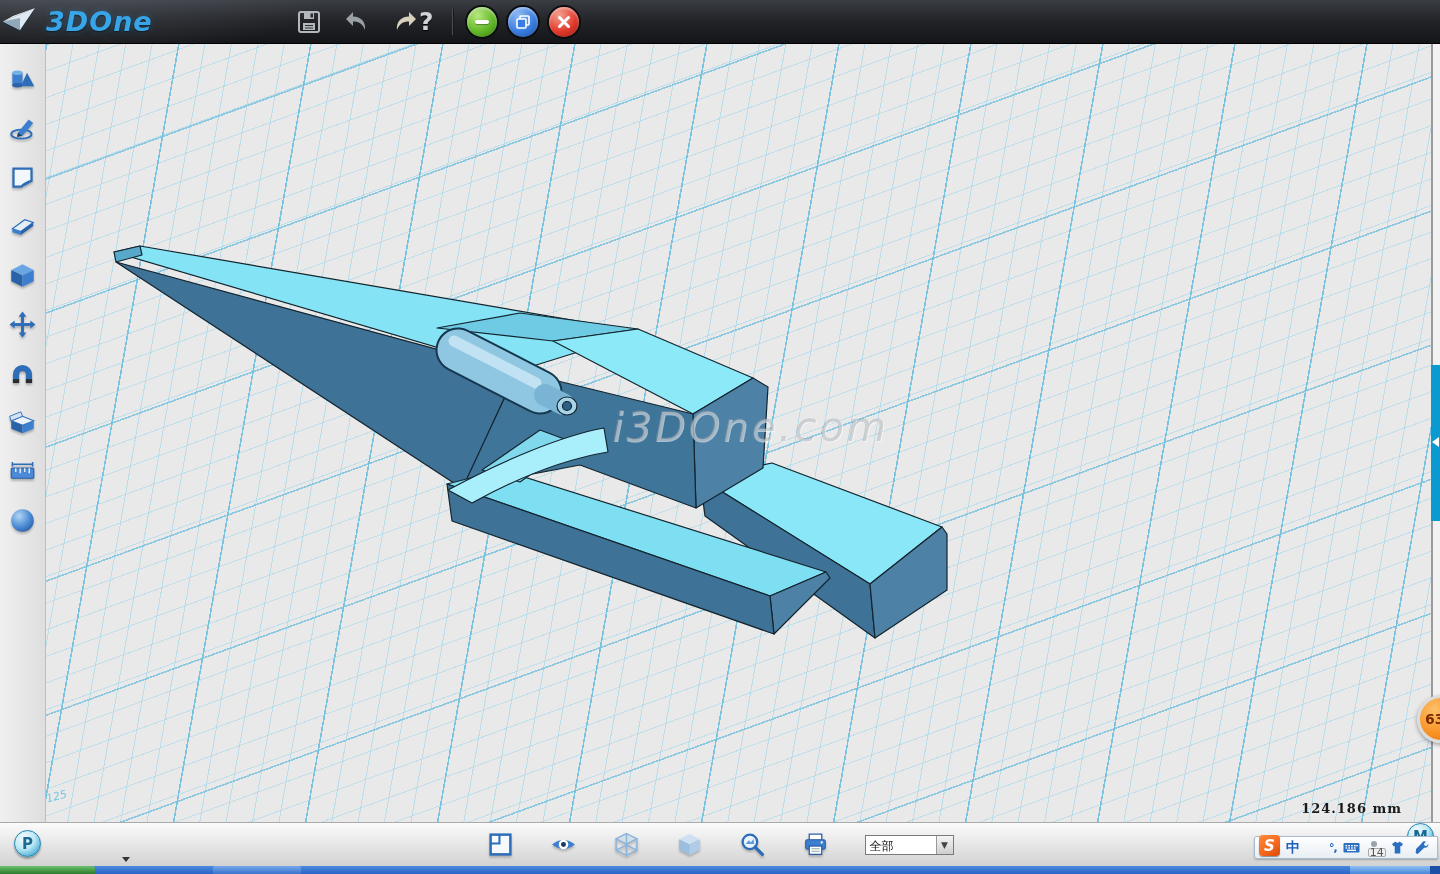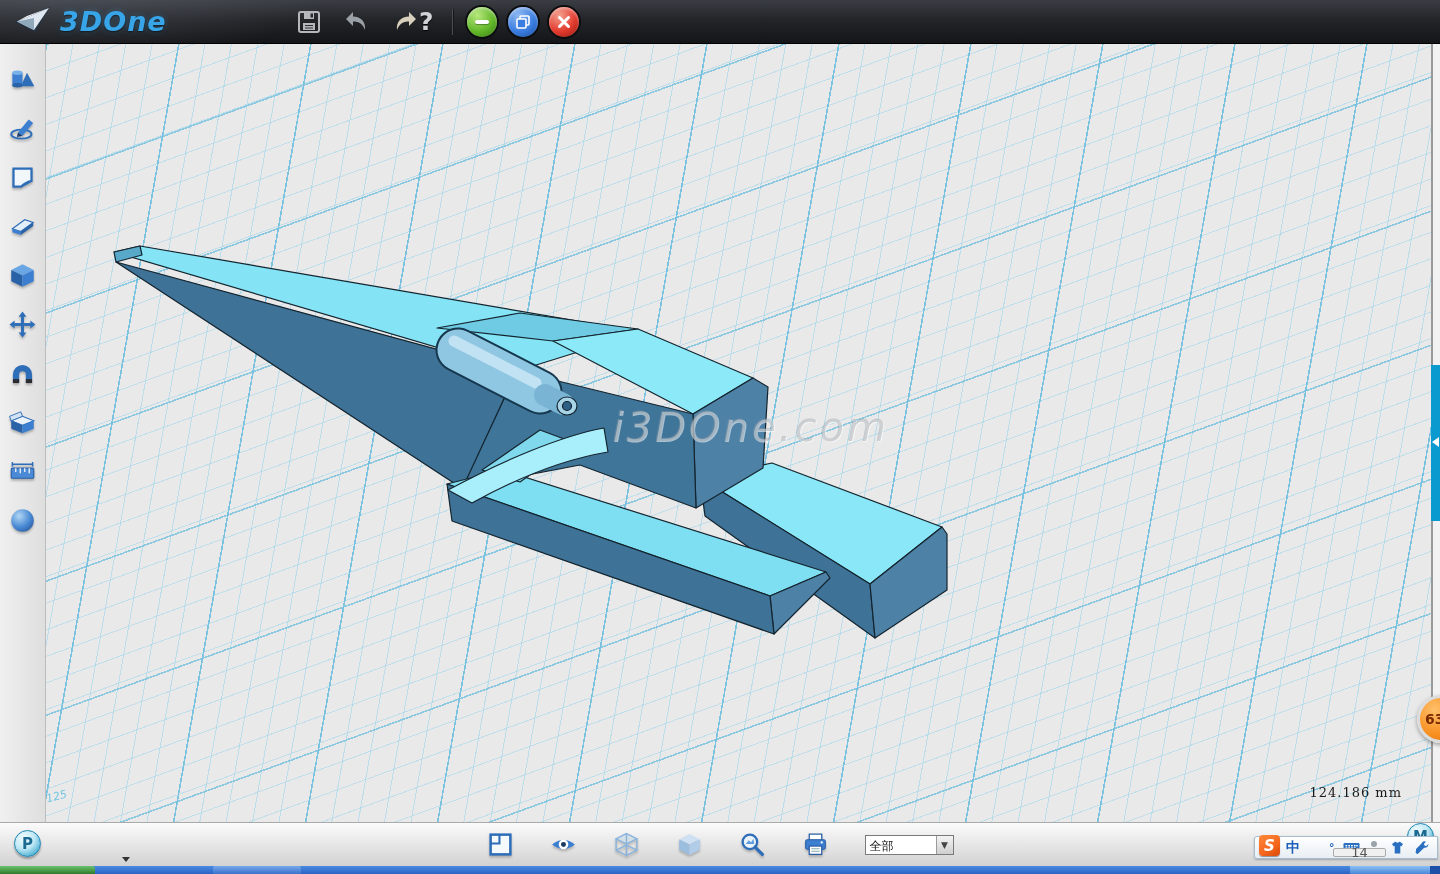--- a/index.html
+++ b/index.html
@@ -5,21 +5,21 @@
   * { margin:0; padding:0; box-sizing:border-box; }
   html,body { width:1440px; height:874px; overflow:hidden; font-family:"DejaVu Sans","Liberation Sans",sans-serif; background:#000; }
   .app { width:1440px; height:874px; display:flex; flex-direction:column; position:relative; }
 
   
   .titlebar { height:44px; flex:0 0 44px; display:flex; align-items:center; position:relative;
     background:
       radial-gradient(ellipse 430px 170px at 60px -50px, rgba(102,108,118,0.55), transparent 70%),
       linear-gradient(#3a3d43 0%, #232529 45%, #141518 100%);
     border-bottom:1px solid #000; }
-  .logo-wrap { display:flex; align-items:center; gap:8px; padding-left:14px; width:265px; }
+  .logo-wrap { display:flex; align-items:center; gap:8px; padding-left:0; width:265px; }
   .logo-text { font-size:27px; font-weight:bold; font-style:italic; color:#38a5e8;
     text-shadow:0 1px 2px rgba(0,0,0,0.6), 0 0 6px rgba(60,160,230,0.35); letter-spacing:1px; }
   .tb-icons { display:flex; align-items:center; gap:20px; margin-left:30px; }
   .tb-btn { width:28px; height:28px; display:flex; align-items:center; justify-content:center; cursor:pointer; }
   .tb-title { flex:1; text-align:center; color:#ececec; font-size:15px; letter-spacing:1px;
     text-shadow:0 1px 1px #000; padding-right:40px; }
   .help-q { font-size:25px; font-weight:bold; color:#cfd3d8; text-shadow:0 1px 1px #000; margin-right:18px; cursor:pointer; }
   .tb-sep { width:1px; height:26px; background:#4a4d53; box-shadow:1px 0 0 #16171a; margin-right:14px; }
   .winbtns { display:flex; gap:11px; margin-right:12px; }
   .winbtn { width:30px; height:30px; border-radius:50%; position:relative; cursor:pointer;
@@ -44,22 +44,22 @@
   .canvas { position:relative; flex:1; overflow:hidden; cursor:crosshair;
     background-color:#e9e9e9;
     background-image:
       repeating-linear-gradient(100deg, rgba(110,190,222,0.85) 0 1.6px, transparent 1.6px 130px),
       repeating-linear-gradient(160deg, rgba(110,190,222,0.75) 0 1.6px, transparent 1.6px 126px),
       repeating-linear-gradient(100deg, rgba(150,212,235,0.55) 0 1px, transparent 1px 26px),
       repeating-linear-gradient(160deg, rgba(150,212,235,0.50) 0 1px, transparent 1px 25px); }
   .model-svg { position:absolute; left:0; top:0; }
   .watermark { position:absolute; left:566px; top:360px; font-size:40px; font-weight:normal; font-style:italic;
     color:rgba(150,160,168,0.42); letter-spacing:3px; text-shadow:1px 1px 0 rgba(255,255,255,0.55); pointer-events:none; }
-  .measure { position:absolute; right:38px; bottom:22px; font-family:"DejaVu Serif","Liberation Serif",serif;
-    font-size:13px; color:#1a1a1a; letter-spacing:1px; }
+  .measure { position:absolute; right:38px; bottom:6px; font-family:"DejaVu Serif","Liberation Serif",serif;
+    font-size:13px; color:#1a1a1a; letter-spacing:1px;font-weight:bold; }
   .grid-label { position:absolute; left:0px; top:746px; font-size:11px; font-style:italic; color:#72c6e2; transform:rotate(-14deg); }
   .edge-strip { position:absolute; right:0; top:0; width:9px; height:100%; background:#f2f2f2; border-left:2px solid #9a9a9a; }
   .panel-tab { position:absolute; right:0; top:321px; width:9px; height:156px; background:#0a9ad0; cursor:pointer; }
   .panel-tab .tri { position:absolute; left:1px; top:72px; width:0; height:0;
     border-top:5px solid transparent; border-bottom:5px solid transparent; border-right:7px solid #fff; }
   .orange-badge { position:absolute; left:1371px; top:651px; width:48px; height:48px; border-radius:50%;
     background:radial-gradient(circle at 35% 28%, #ffc06a, #f89021 60%, #e07208 100%);
     border:3px solid #dcdcdc; box-shadow:0 2px 4px rgba(0,0,0,0.35); cursor:pointer;
     color:#7a2a00; font-weight:bold; font-size:14px; display:flex; align-items:center; padding-left:5px; }
 
@@ -86,22 +86,22 @@
   .ime { position:absolute; right:2px; bottom:7px; height:23px; width:184px; display:flex; align-items:center;
     gap:6px; background:linear-gradient(#ffffff,#e8eef4); border:1px solid #a8bcd0; border-radius:3px 0 0 3px;
     box-shadow:0 1px 2px rgba(0,0,0,0.25); padding:0 4px; z-index:5; }
   .ime-s { width:21px; height:21px; margin-top:-4px; border-radius:4px;
     background:linear-gradient(145deg,#ff8a3c,#f4661b 60%,#d84a08); color:#fff; font-weight:bold; font-style:italic;
     font-size:15px; display:flex; align-items:center; justify-content:center; box-shadow:0 1px 1px rgba(0,0,0,0.4); cursor:pointer; }
   .ime-zh { color:#1d5fb8; font-weight:bold; font-size:14px; cursor:pointer; }
   .ime-punc { color:#1d5fb8; font-weight:bold; font-size:11px; letter-spacing:-1px; cursor:pointer; }
   .ime-ic { width:17px; height:17px; cursor:pointer; }
   .ime-person { position:relative; }
-  .ime-count { position:absolute; right:-3px; bottom:-1px; font-size:13px; color:#555; background:#f0f0f0;
-    border:1px solid #aaa; border-radius:2px; line-height:7px; padding:0 17px; }
+  .ime-count { position:absolute; right:-3px; bottom:-1px; font-size:11px; color:#555; background:#f0f0f0;
+    border:1px solid #aaa; border-radius:2px; line-height:7px; padding:0 1px; }
 
   
   .taskbar { height:8px; flex:0 0 8px; display:flex; background:linear-gradient(#4a8ae0,#2a63c5); }
   .tk-start { width:95px; background:linear-gradient(#6cc26c,#2d7a2d); border-radius:0 3px 0 0; }
   .tk-gap { width:118px; }
   .tk-btn { width:88px; background:linear-gradient(#76a8ec,#3a72cc); border-radius:2px 2px 0 0; }
   .tk-flex { flex:1; }
   .tk-light { width:80px; background:linear-gradient(#8cc0f4,#4a86d8); }
   .tk-end { width:10px; background:#1c4fa8; }
 </style>

